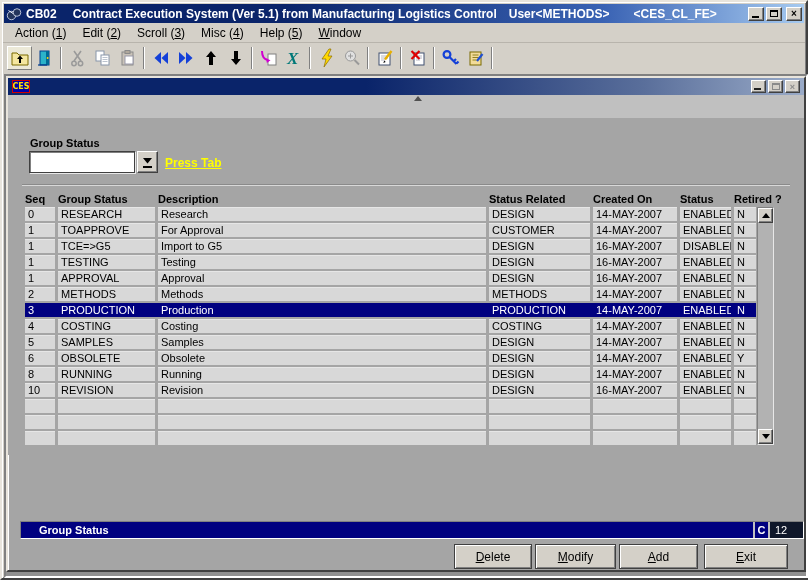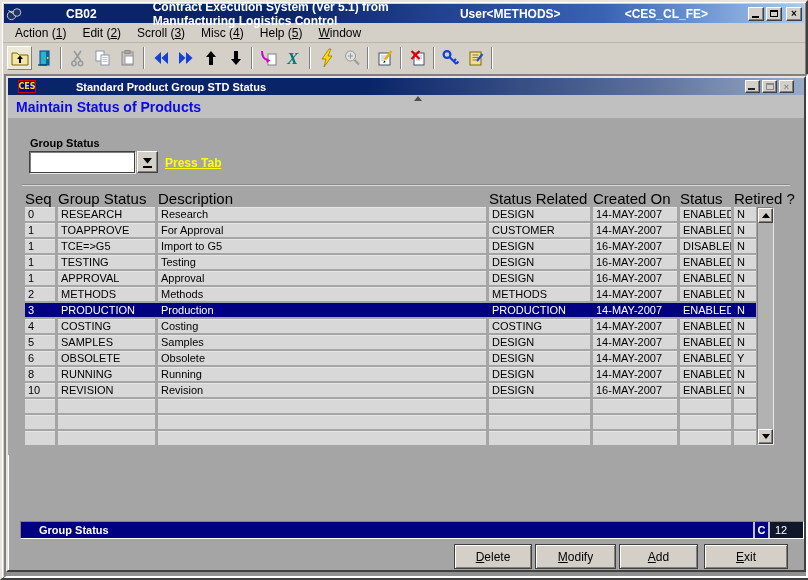--- a/index.html
+++ b/index.html
@@ -7,21 +7,21 @@
   body { font-family:"Liberation Sans","DejaVu Sans",sans-serif; font-size:11px; color:#000; background:#3a6ea5; }
   u { text-decoration:underline; }
 
   .window { position:relative; width:808px; height:580px;
     background:#D4D0C8; border:2px solid; border-color:#e8e4dc #404040 #404040 #e8e4dc;
     box-shadow: inset 1px 1px 0 #fff, inset -1px -1px 0 #808080; padding:1px; }
 
   
   .titlebar { height:19px; margin:1px 1px 0 1px; display:flex; align-items:center;
     background:linear-gradient(90deg,#0a246a 0%,#0a246a 35%,#3a63b4 75%,#a6caf0 100%);
-    color:#fff; font-weight:bold; font-size:12px; padding:0 2px;gap:40px; }
+    color:#fff; font-weight:bold; font-size:12px; padding:0 2px; }
   .app-icon { width:16px; height:16px; margin-right:4px; flex:0 0 auto; }
   .t-code { margin-right:16px; }
   .t-title { margin-right:12px; }
   .t-user { margin-right:24px; }
   .winbtns { margin-left:auto; display:flex; gap:2px; }
   .wbtn { width:16px; height:14px; background:#D4D0C8; border:1px solid; border-color:#fff #404040 #404040 #fff;
     box-shadow: inset -1px -1px 0 #808080; position:relative; display:flex; align-items:center; justify-content:center;
     font-size:10px; font-weight:bold; color:#000; }
   .wbtn .min-glyph { position:absolute; left:3px; bottom:2px; width:7px; height:2px; background:#000; }
   .wbtn .max-glyph { width:8px; height:7px; border:1px solid #000; border-top-width:2px; }
@@ -37,23 +37,23 @@
   .tbtn { width:25px; height:24px; display:flex; align-items:center; justify-content:center; }
   .tbtn svg { width:20px; height:20px; }
   .tbtn.raised { background:#ece9d8; border:1px solid; border-color:#fff #808080 #808080 #fff; }
   .tsep { width:2px; height:22px; margin:0 3px; border-left:1px solid #808080; border-right:1px solid #fff; }
 
   
   .mdi { position:absolute; left:2px; top:72px; width:804px; height:504px;
     background:#909090; border:2px solid; border-color:#808080 #fff #fff #808080; padding:0; }
   .child { position:relative; width:800px; height:496px; background:#A5A5A5;
     border:2px solid; border-color:#e8e4dc #404040 #404040 #e8e4dc; box-shadow: inset 1px 1px 0 #fff; }
-  .ctitle { height:17px; display:flex; align-items:center; padding:0 10px;
+  .ctitle { height:17px; display:flex; align-items:center; padding:0 4px;
     background:linear-gradient(90deg,#0a246a 0%,#0a246a 45%,#5a6f9b 80%,#9aabc8 100%);
-    color:#fff; font-weight:bold; font-size:11px;gap:36px; }
+    color:#fff; font-weight:bold; font-size:11px; }
   .ces-icon { width:18px; height:13px; background:#0000a8; border:1px solid #d00000; color:#ffe000;
     font-size:8px; font-weight:bold; display:flex; align-items:center; justify-content:center;
     margin-right:4px; letter-spacing:0; flex:0 0 auto; font-family:"DejaVu Sans",sans-serif; }
   .cbtns { margin-left:auto; display:flex; gap:2px; }
   .cbtn { width:15px; height:13px; background:#D4D0C8; border:1px solid; border-color:#fff #404040 #404040 #fff;
     box-shadow: inset -1px -1px 0 #808080; position:relative; display:flex; align-items:center; justify-content:center;
     font-size:9px; font-weight:bold; color:#8a8a8a; }
   .cbtn .min-glyph { position:absolute; left:2px; bottom:2px; width:7px; height:2px; background:#222; }
   .cbtn .max-glyph { width:8px; height:7px; border:1px solid #8a8a8a; border-top-width:2px; }
   .heading-strip { position:relative; height:23px; background:#C0C0C0; display:flex; align-items:center; padding-left:8px; }
@@ -70,21 +70,21 @@
   .gs-drop { position:absolute; left:129px; top:33px; width:21px; height:22px; background:#D4D0C8;
     border:1px solid; border-color:#fff #404040 #404040 #fff; box-shadow: inset -1px -1px 0 #808080;
     display:flex; align-items:center; justify-content:center; }
   .gs-hint { position:absolute; left:157px; top:38px; color:#ffff00; font-weight:bold; font-size:12px;text-decoration:underline; }
   .separator { position:absolute; left:14px; top:66px; width:768px; height:2px;
     border-top:1px solid #8a8a8a; border-bottom:1px solid #d8d8d8; }
 
   
   .tgrid { display:grid; grid-template-columns:30px 97px 328px 101px 84px 51px 22px; column-gap:3px; }
   .thead { position:absolute; left:17px; top:74px; }
-  .hcell { font-weight:normal; font-size:15px; white-space:nowrap; overflow:visible; height:14px; line-height:14px; }
+  .hcell { font-weight:bold; font-size:11px; white-space:nowrap; overflow:visible; height:14px; line-height:14px; }
   .tbody { position:absolute; left:17px; top:89px; }
   .trow { margin-bottom:2px; }
   .tcell { background:#D8D8D8; height:14px; line-height:14px; padding:0 3px; white-space:nowrap;
     overflow:hidden; font-size:11px; box-shadow: inset 0 1px 0 #e6e6e6; }
   .trow.selected { background:#000080; }
   .trow.selected .tcell { background:#000080; color:#fff; box-shadow:none; }
 
   
   .vscroll { position:absolute; left:749px; top:89px; width:17px; height:238px; background:#b2b2b2;
     border:1px solid; border-color:#808080 #e8e8e8 #e8e8e8 #808080; display:flex; flex-direction:column; justify-content:space-between; }
@@ -268,36 +268,34 @@
         </svg>
       </span>
     <span class="tsep"></span>
   </div>
 
   <div class="mdi">
     <div class="child">
 
       <div class="ctitle">
         <span class="ces-icon">CES</span>
-        <span>Standard Product Group STD Status</span>
         <span class="cbtns">
           <span class="cbtn">
               <span class="min-glyph"></span>
             </span>
           <span class="cbtn">
               <span class="max-glyph"></span>
             </span>
           <span class="cbtn">
               <span>×</span>
             </span>
         </span>
       </div>
 
       <div class="heading-strip">
-        <span class="heading">Maintain Status of Products</span>
         <span class="spin-marker"></span>
       </div>
 
       <div class="form-area">
 
         <span class="gs-label">Group Status</span>
         <input class="gs-input" type="text" value="" style="">
         <span class="gs-drop">
           <span class="drop-glyph">
             <svg width="11" height="7" viewBox="0 0 11 7">

